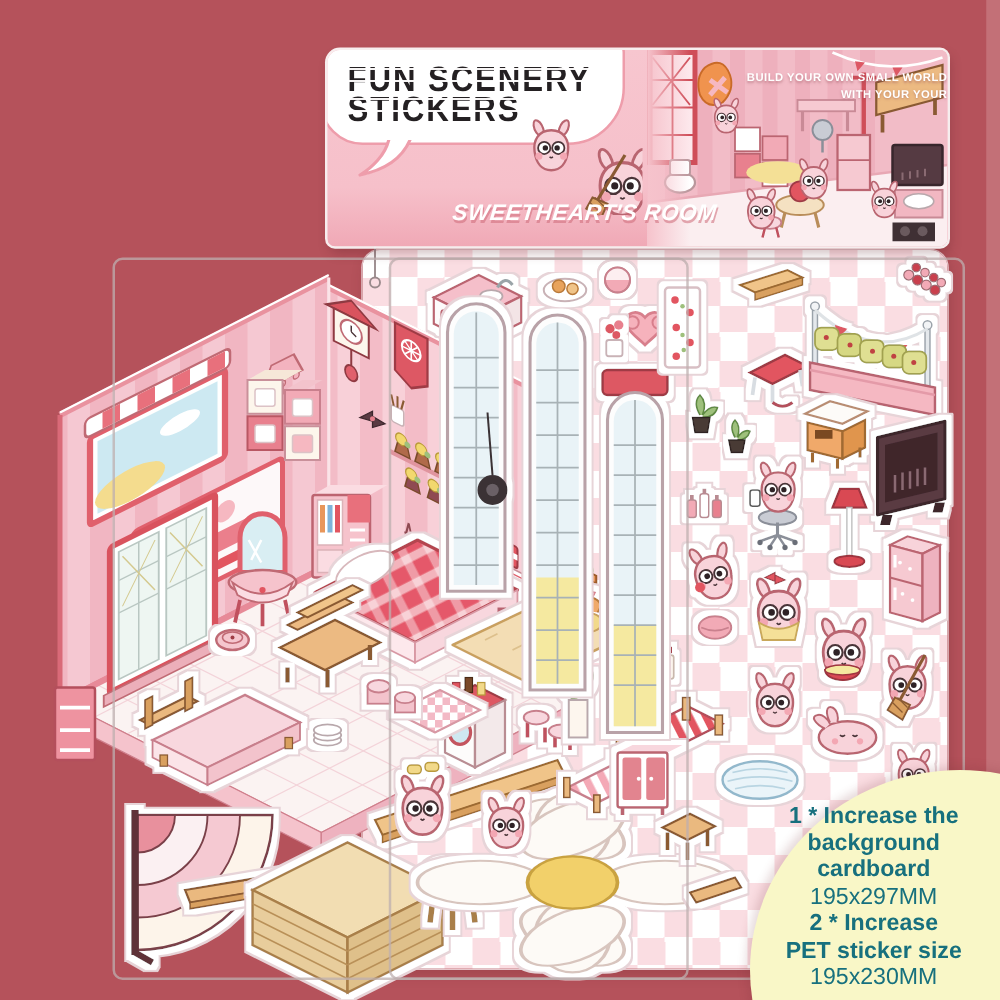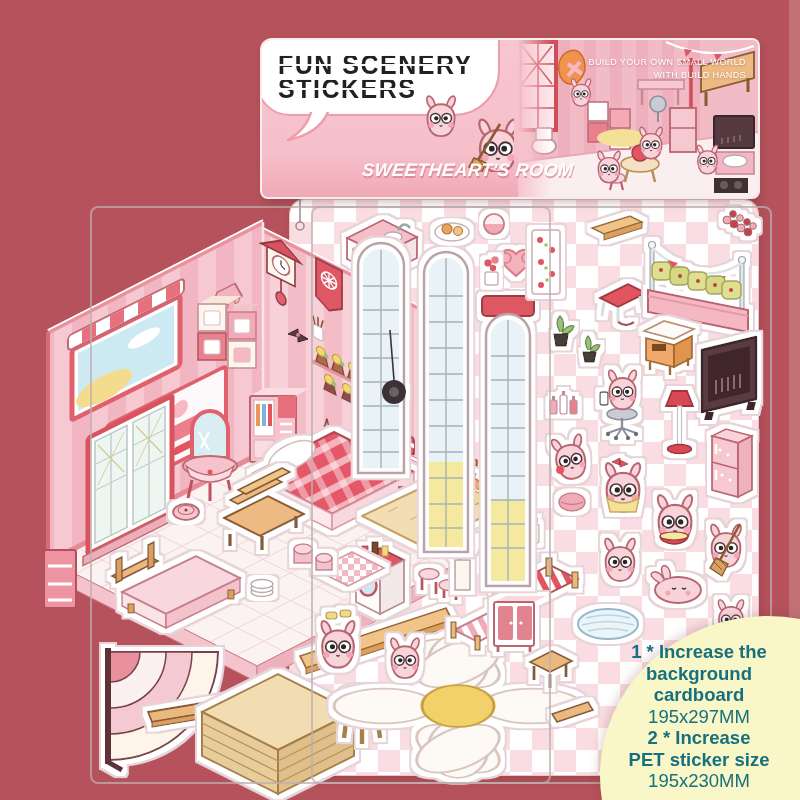--- a/index.html
+++ b/index.html
@@ -33,21 +33,21 @@
   .pkg-bunny{position:absolute;}
   .b1{left:160px;top:52px;}
   .b2{left:196px;top:70px;}
   .series{position:absolute;left:100px;top:120px;width:188px;text-align:right;color:#ffffff;
      font-weight:900;font-style:italic;font-size:18px;letter-spacing:0.5px;transform:skewX(-6deg);
      text-shadow:1px 2px 0 rgba(205,105,120,0.55);z-index:2;white-space:nowrap;}
   .pkg-preview{position:absolute;left:256px;top:0;width:240px;height:157px;background:#f2bcc7;}
   .pkg-preview svg{position:absolute;left:0;top:0;}
   .pv-fade{position:absolute;left:0;top:0;width:34px;height:157px;
      background:linear-gradient(90deg,#f6c3cc 0%,rgba(246,195,204,0) 100%);}
-  .tagline{position:absolute;right:12px;top:16px;text-align:right;color:#ffffff;font-weight:400;
+  .tagline{position:absolute;right:0;top:16px;text-align:right;color:#ffffff;font-weight:700;
      font-size:9px;line-height:1.45;letter-spacing:0.4px;text-shadow:0 1px 2px rgba(150,80,90,.5);}
   
   .info-bubble{position:absolute;left:600px;top:616px;width:336px;height:320px;border-radius:50%;
      background:#f9f7c7;z-index:6;box-shadow:-3px -3px 8px rgba(120,50,55,.18);}
   .ib-text{position:absolute;left:596px;top:641px;width:206px;text-align:center;z-index:7;
      color:#17707e;font-size:18.5px;line-height:21.5px;}
   .ib-text .b{font-weight:bold;}
 </style>
 </head>
 <body>
@@ -751,21 +751,21 @@
         <path d="M148,2 Q192,22 236,6" fill="none" stroke="#ffffff" stroke-width="2"></path>
         <path d="M166,9 l8,1 l-6,7 Z M196,14 l8,0 l-5,7 Z" fill="#dd5864"></path>
         <use href="#bunny" x="50" y="36" width="26" height="32"></use>
         <use href="#bunny" x="118" y="84" width="30" height="37"></use>
         <use href="#bunny" x="176" y="102" width="27" height="34"></use>
         <use href="#bunny" x="76" y="108" width="30" height="37"></use>
       </svg>
       <div class="pv-fade"></div>
       <div class="tagline">
         <div>BUILD YOUR OWN SMALL WORLD</div>
-        <div>WITH BUILD HANDS</div>
+        <div>WITH YOUR YOUR</div>
       </div>
     </div>
     <div class="series">SWEETHEART'S ROOM</div>
   </div>
 
   <div class="info-bubble"></div>
   <div class="ib-text">
     <div class="b">1 * Increase the</div>
     <div class="b">background</div>
     <div class="b">cardboard</div>

